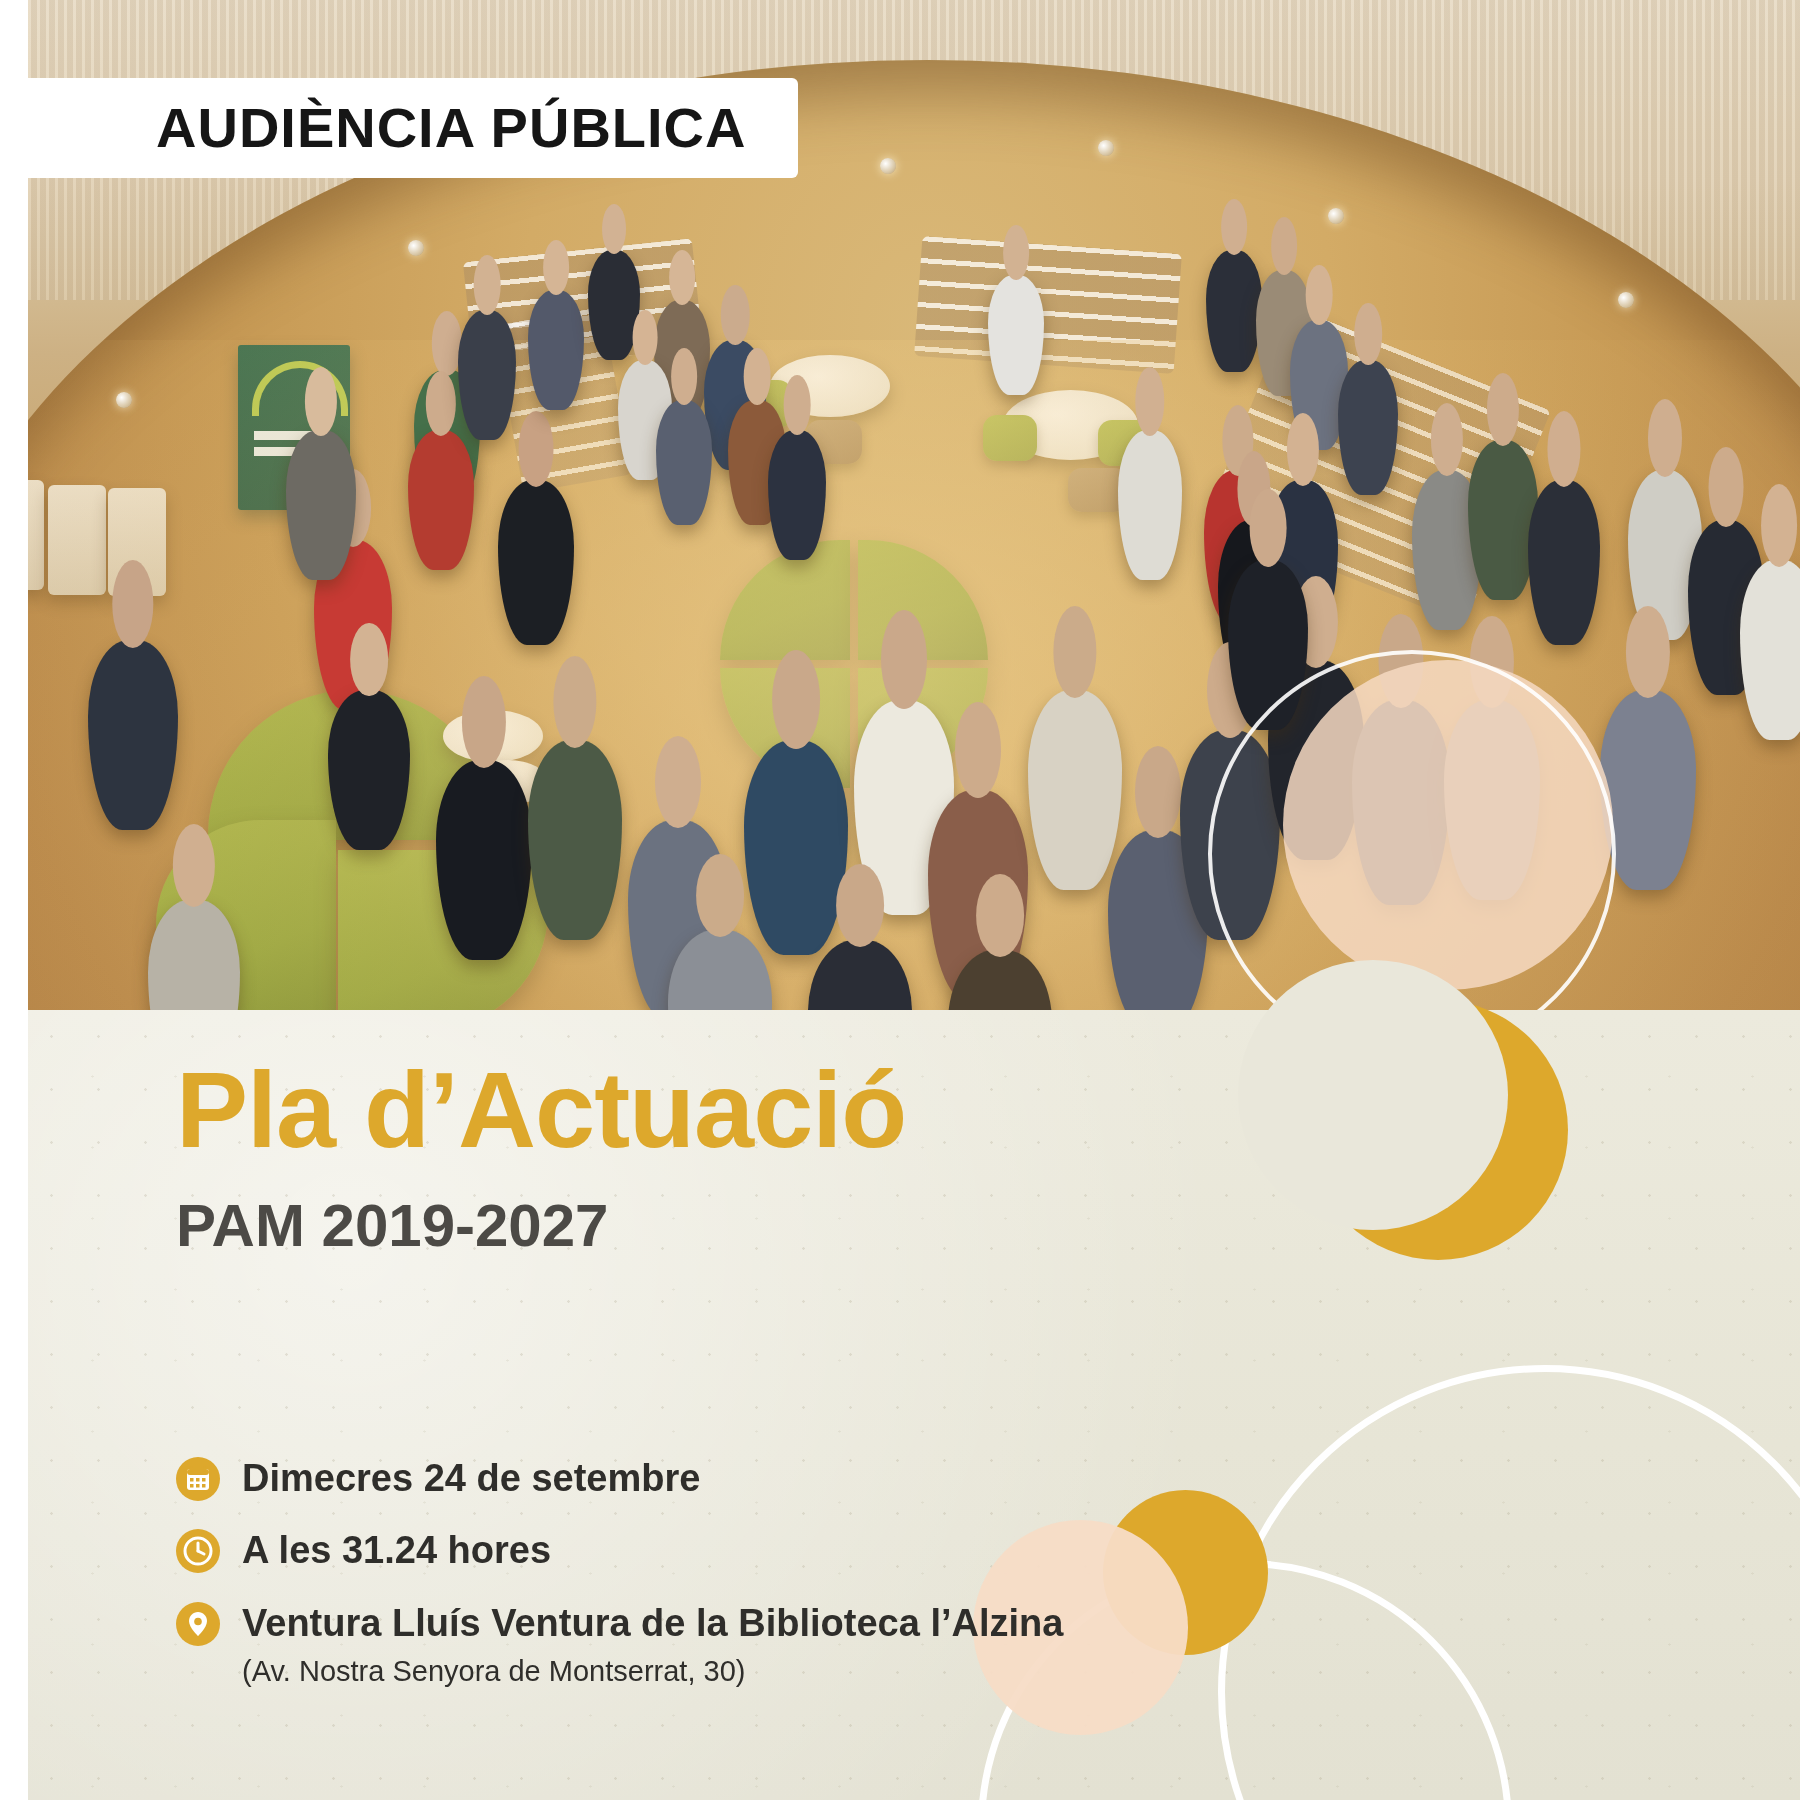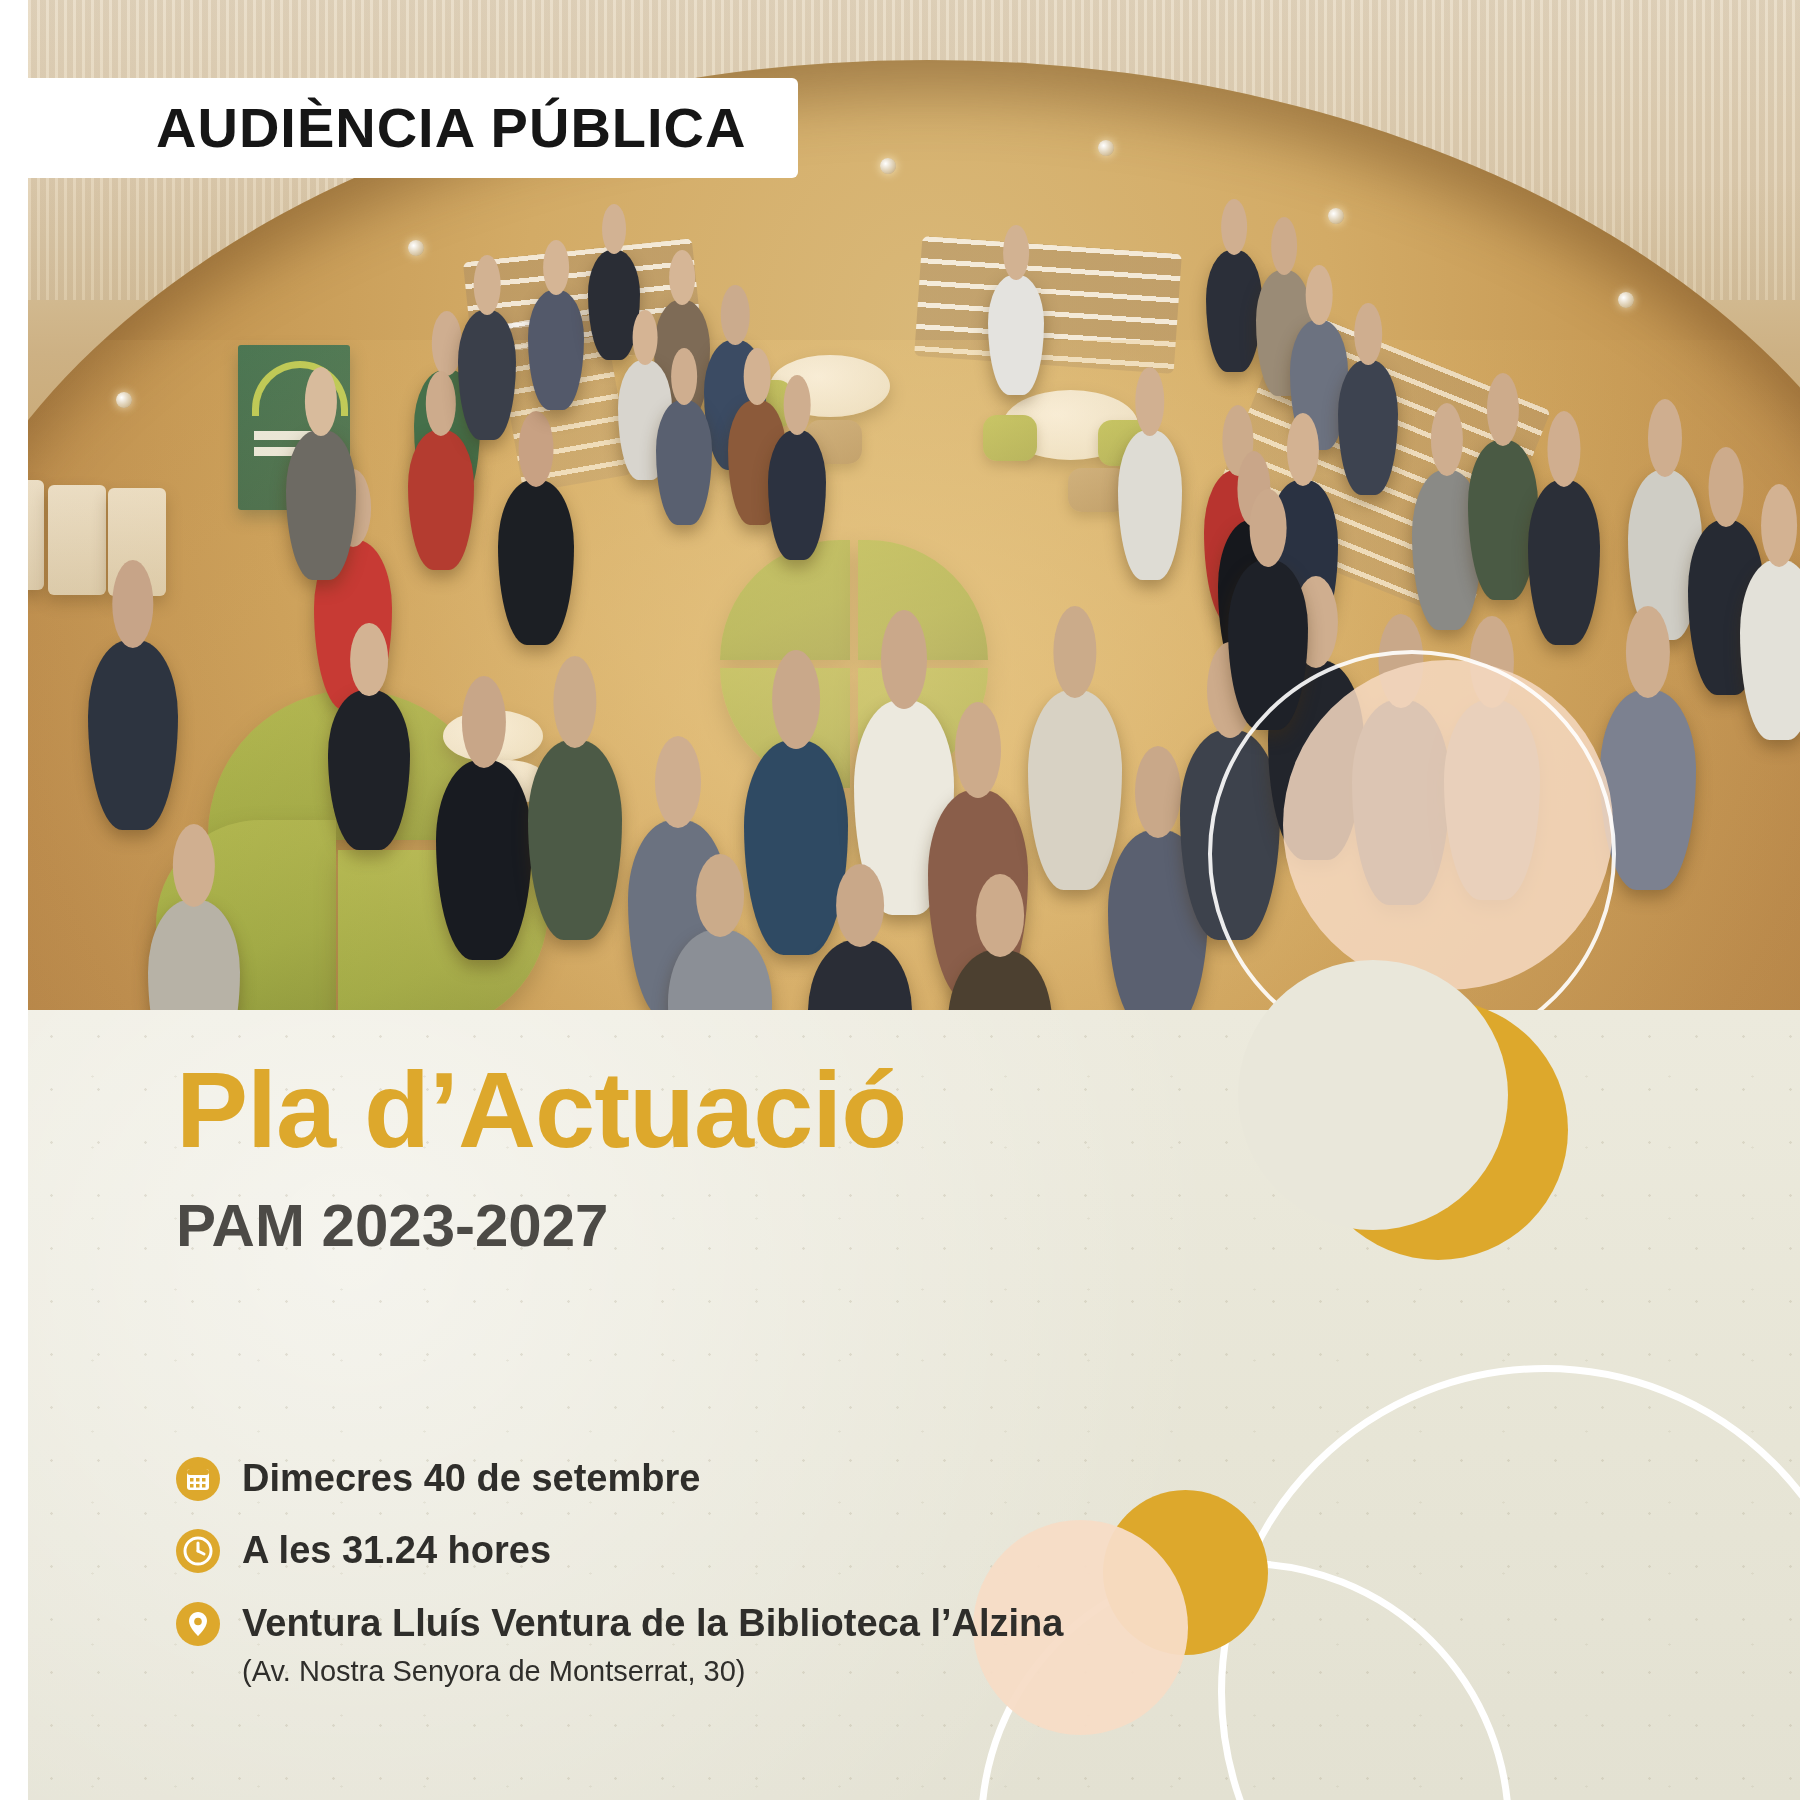--- a/index.html
+++ b/index.html
@@ -553,21 +553,21 @@
   <div class="deco deco-mask-moon"></div>
   <div class="deco deco-ring-br"></div>
   <div class="deco deco-ring-br2"></div>
   <div class="deco deco-gold-sm"></div>
   <div class="deco deco-peach-sm"></div>
 
   <div class="title-wrap">
     <h1 class="title">
       <span>Pla d’Actuació</span>
     </h1>
-    <div class="subtitle">PAM 2023-2027</div>
+    <div class="subtitle">PAM 2019-2027</div>
   </div>
 
   <div class="details">
 
     <div class="row">
       <span class="ico">
         <svg viewBox="0 0 44 44" width="44" height="44" aria-hidden="true">
           <circle cx="22" cy="22" r="22" fill="#dda82c"></circle>
           <rect x="11" y="12" width="22" height="21" rx="3" fill="#ffffff"></rect>
           <rect x="11" y="12" width="22" height="6" rx="3" fill="#dda82c"></rect>
@@ -576,21 +576,21 @@
           <g fill="#dda82c">
             <rect x="14" y="21" width="3.5" height="3.5"></rect>
             <rect x="20" y="21" width="3.5" height="3.5"></rect>
             <rect x="26" y="21" width="3.5" height="3.5"></rect>
             <rect x="14" y="27" width="3.5" height="3.5"></rect>
             <rect x="20" y="27" width="3.5" height="3.5"></rect>
             <rect x="26" y="27" width="3.5" height="3.5"></rect>
           </g>
         </svg>
       </span>
-      <span class="txt">Dimecres 40 de setembre</span>
+      <span class="txt">Dimecres 24 de setembre</span>
     </div>
 
     <div class="row">
       <span class="ico">
         <svg viewBox="0 0 44 44" width="44" height="44" aria-hidden="true">
           <circle cx="22" cy="22" r="22" fill="#dda82c"></circle>
           <circle cx="22" cy="22" r="13" fill="none" stroke="#ffffff" stroke-width="3"></circle>
           <line x1="22" y1="22" x2="22" y2="14" stroke="#ffffff" stroke-width="3" stroke-linecap="round"></line>
           <line x1="22" y1="22" x2="28" y2="25" stroke="#ffffff" stroke-width="3" stroke-linecap="round"></line>
         </svg>

